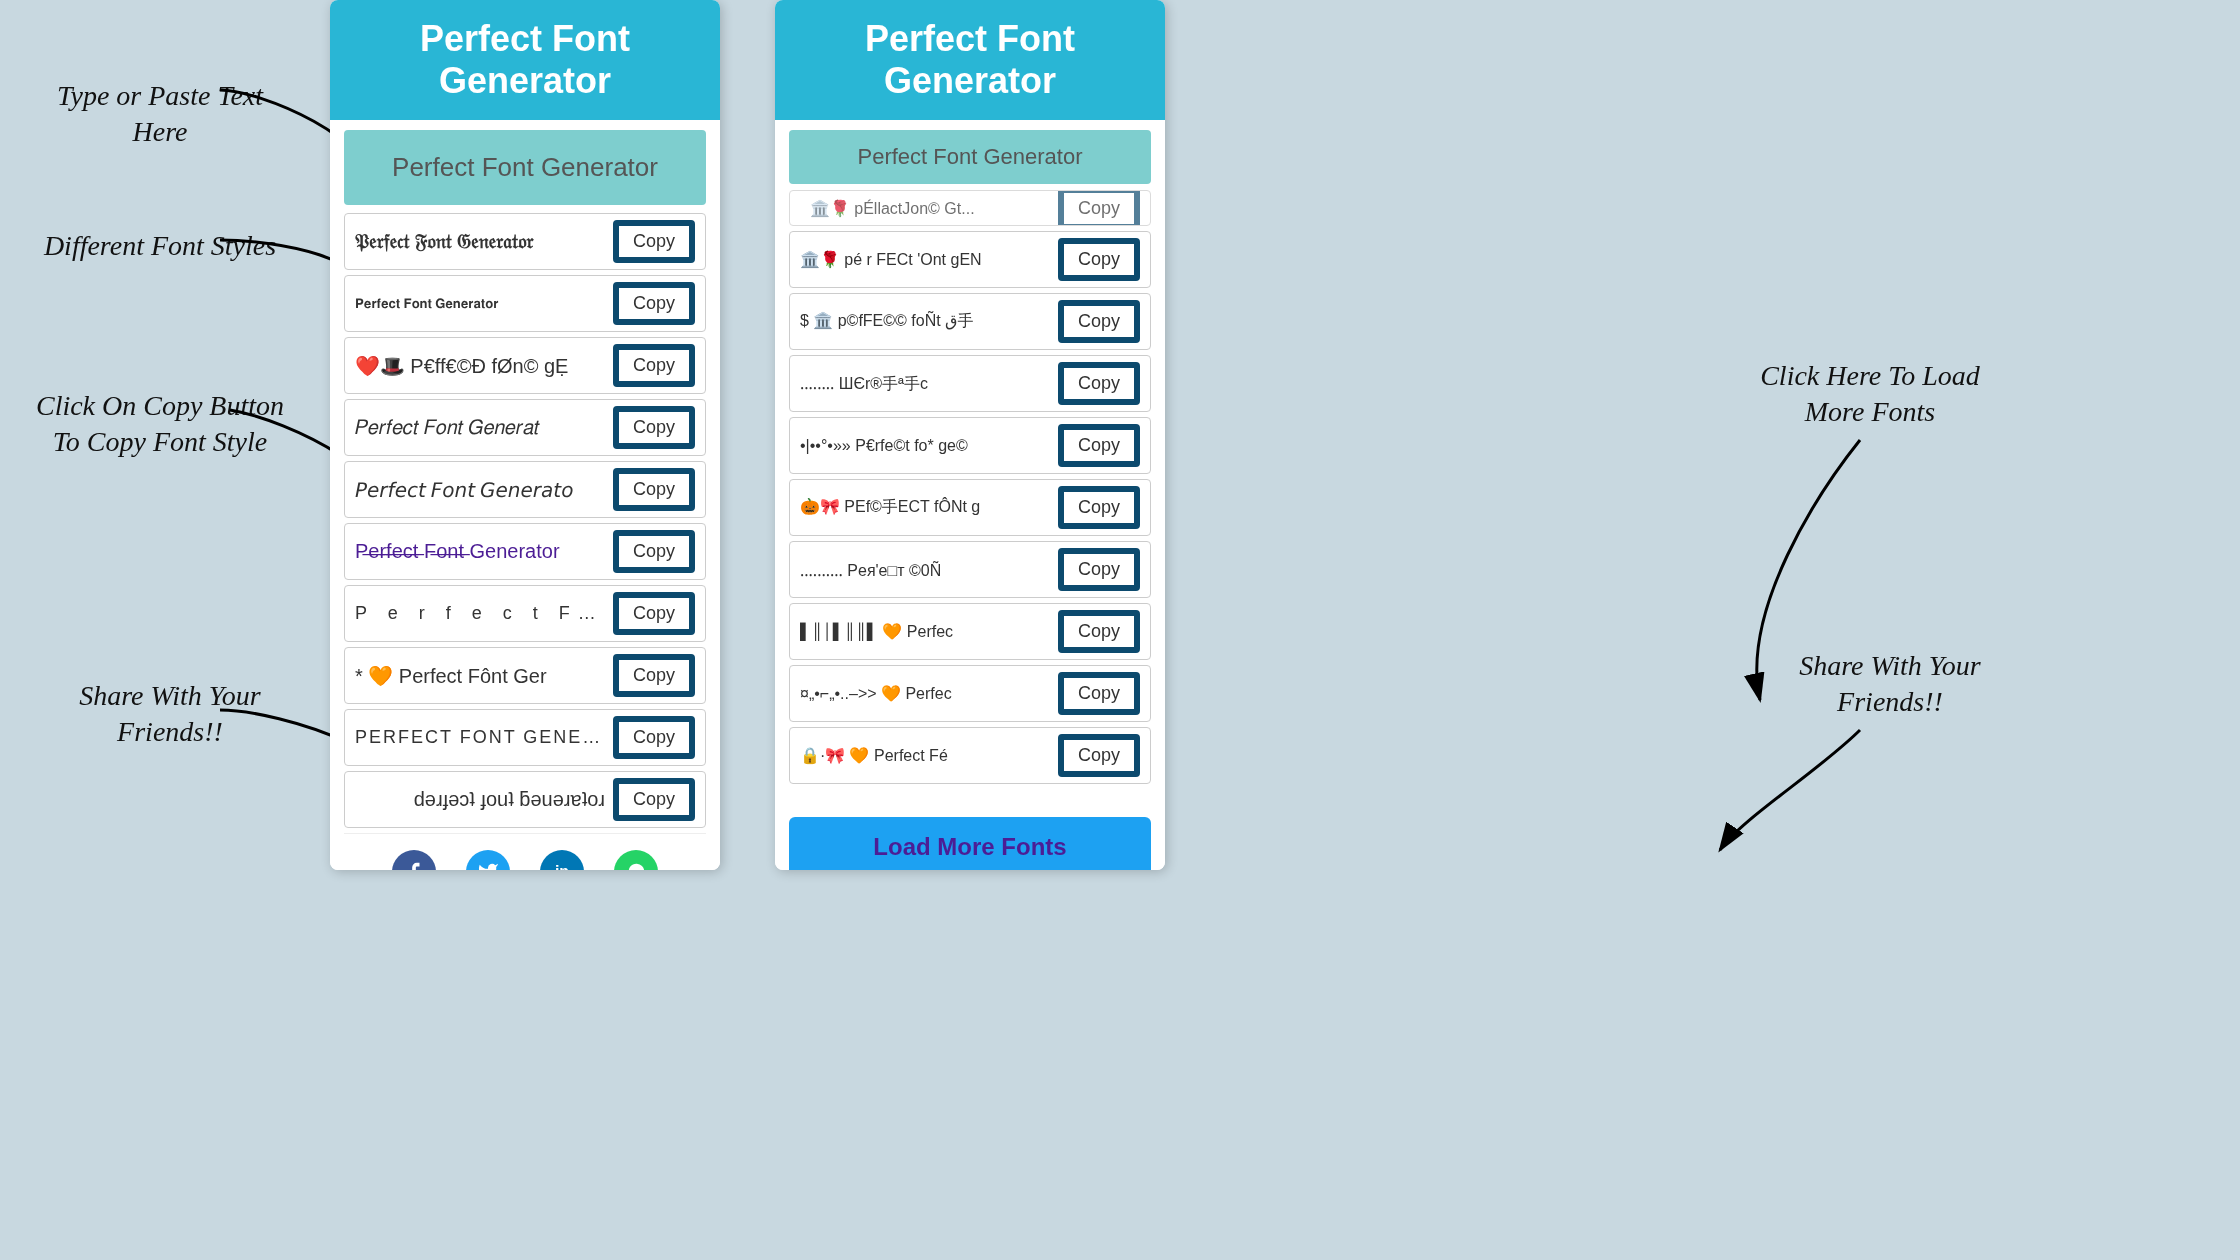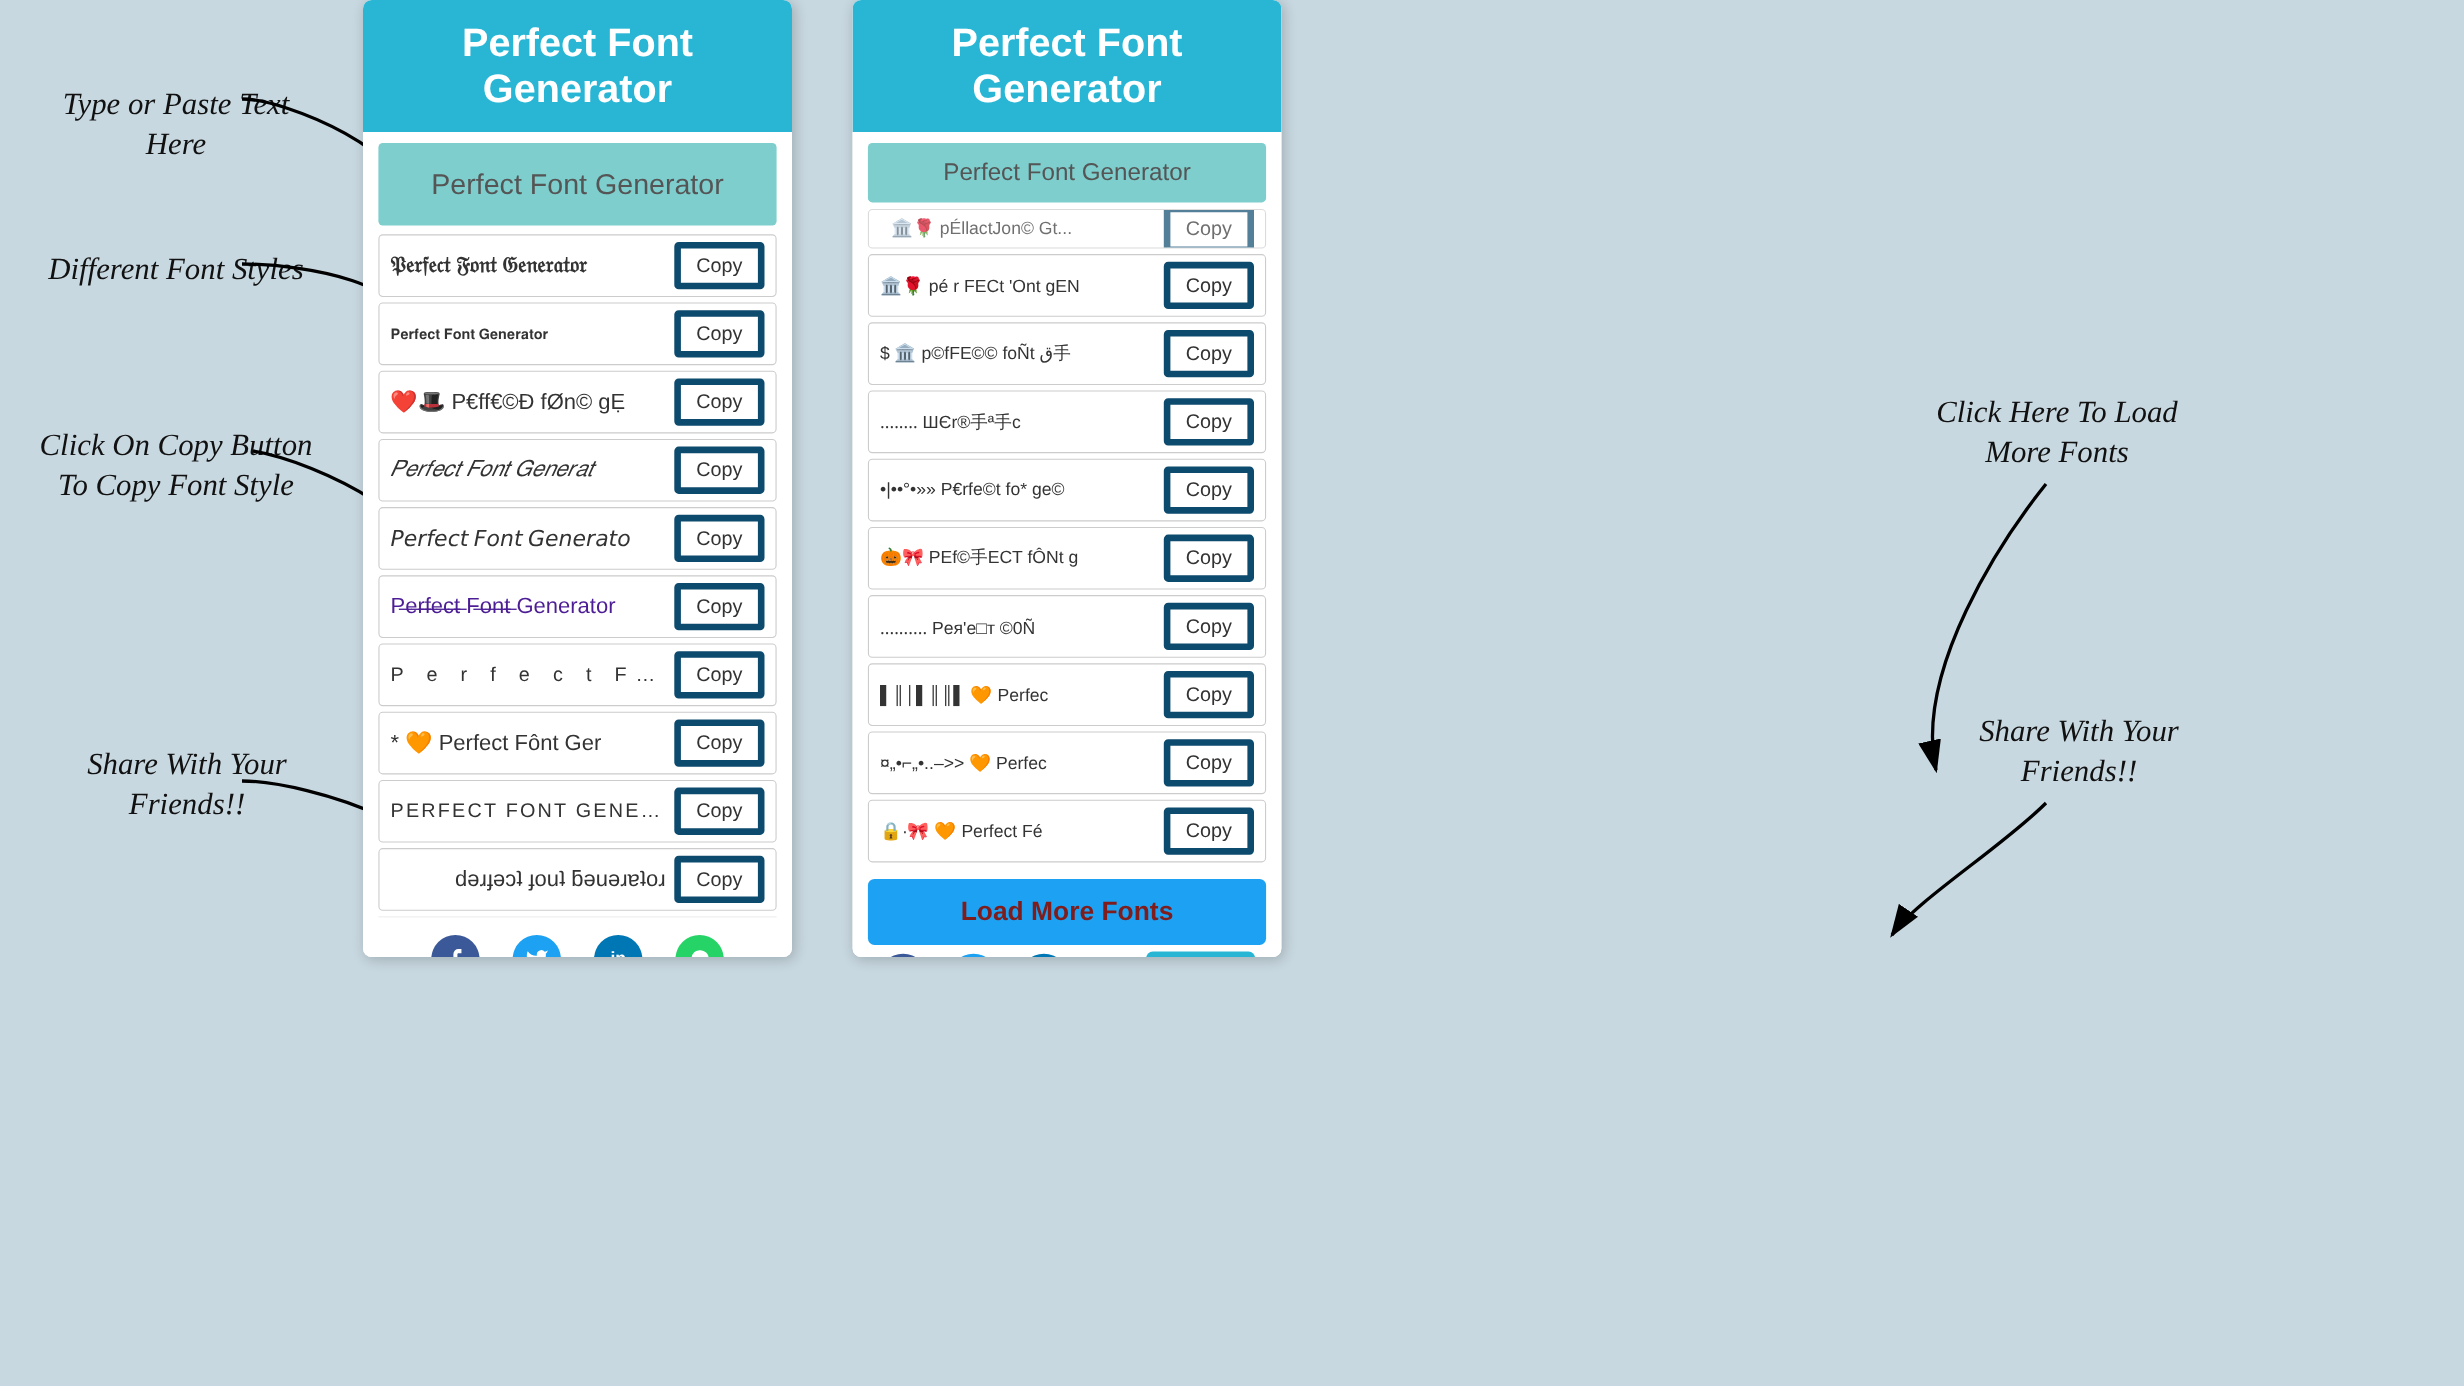--- a/index.html
+++ b/index.html
@@ -99,21 +99,21 @@
       font-size: 18px;
       color: #333;
       cursor: pointer;
       white-space: nowrap;
       margin-left: 8px;
     }
 
     
     .font-old-english { font-family: 'Times New Roman', serif; font-weight: bold; font-size: 20px; }
     .font-bold-serif { font-family: Georgia, serif; font-weight: normal; font-size: 13px; }
-    .font-italic { font-family: Georgia, serif; font-style: italic; font-size: 20px; }
+    .font-italic { font-family: Georgia, serif; font-size: 20px; }
     .font-italic2 { font-family: 'Times New Roman', serif; font-style: italic; font-size: 20px; }
     .font-spaced { letter-spacing: 8px; font-size: 18px; }
     .font-small { font-size: 16px; }
     .font-caps { text-transform: uppercase; letter-spacing: 2px; font-size: 18px; }
     .font-faded { color: #4c1d95; font-size: 20px; }
 
     
     .social-row {
       display: flex;
       justify-content: center;
@@ -137,29 +137,29 @@
       font-weight: bold;
     }
     .social-fb { background: #3b5998; }
     .social-tw { background: #1da1f2; }
     .social-li { background: #0077b5; }
     .social-wa { background: #25d366; }
 
     
     .load-more-btn {
       background: #1da1f2;
-      color: #7f1d1d;
+      color: #4c1d95;
       border: none;
       border-radius: 6px;
       padding: 16px 30px;
       font-size: 24px;
       font-weight: bold;
       cursor: pointer;
       width: 100%;
-      margin: 10px 0 6px;
+      margin: 28px 0 6px;
     }
 
     .top-btn {
       background: #29b6d5;
       color: white;
       border: none;
       border-radius: 6px;
       padding: 12px 32px;
       font-size: 20px;
       font-weight: bold;

